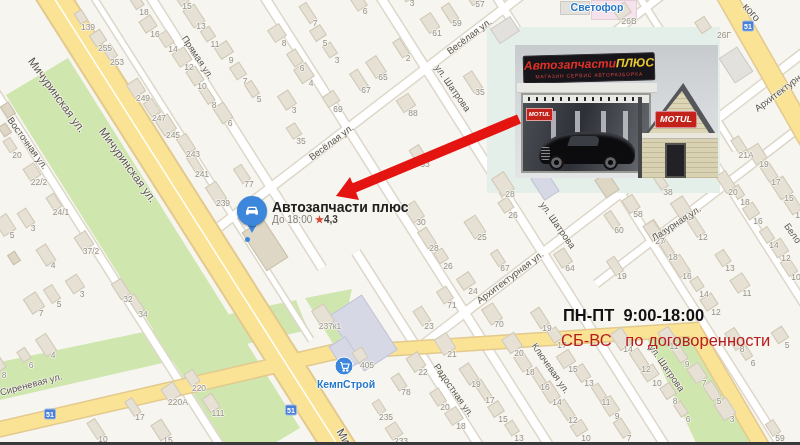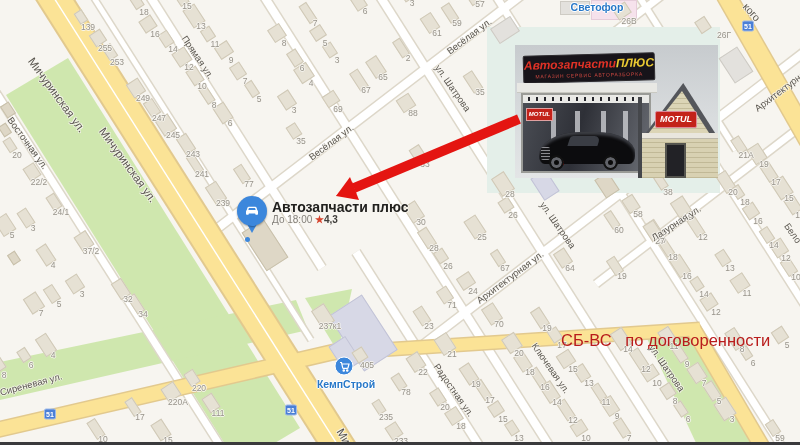--- a/index.html
+++ b/index.html
@@ -526,16 +526,17 @@
     <div class="ph-window"></div>
     <div class="ph-pipe"></div>
   </div>
 
   <svg class="arrow" width="800" height="445" viewBox="0 0 800 445">
     <line x1="519" y1="119" x2="354" y2="188" stroke="#e41511" stroke-width="10"></line>
     <polygon points="336,196 350,177 359,200" fill="#e41511"></polygon>
     <polygon points="336,196 352,181.5 356.5,193.5" fill="#e41511"></polygon>
   </svg>
 
+  <div class="sch-1">ПН-ПТ  9:00-18:00</div>
   <div class="sch-2">СБ-ВС   по договоренности</div>
 
   <div class="bottombar"></div>
 </div>
 
 </body></html>

